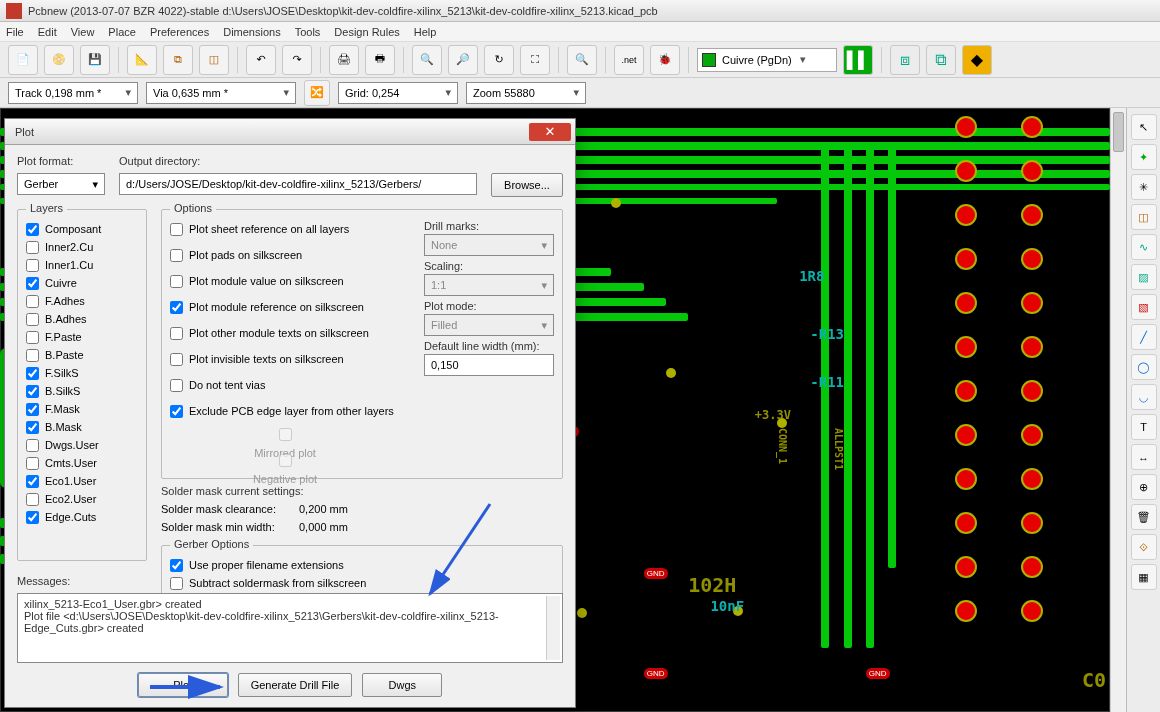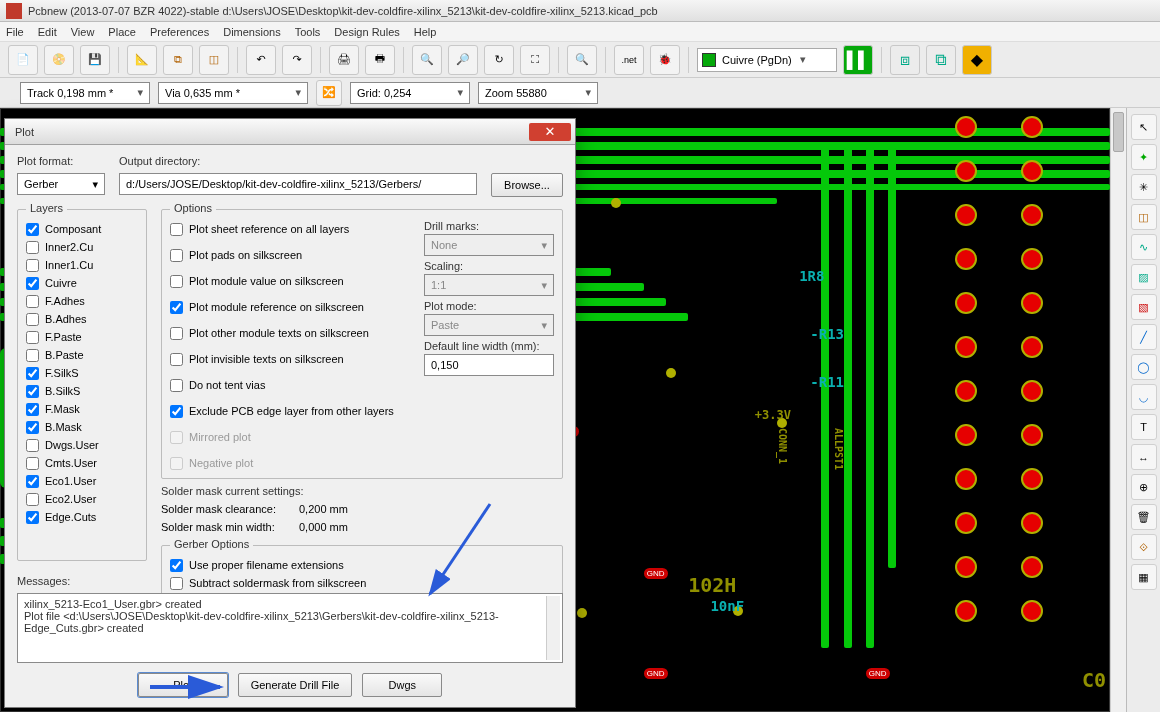--- a/index.html
+++ b/index.html
@@ -16,21 +16,21 @@
 
 
 .toolbar { height: 36px; background:#ececec; display:flex; align-items:center; padding:0 8px; gap:6px; border-bottom:1px solid #ccc; }
 .tbtn { width:30px; height:30px; border:1px solid #c8c8c8; background:#f3f3f3; border-radius:3px; display:flex; align-items:center; justify-content:center; }
 .tsep { width:1px; height:26px; background:#ccc; margin:0 2px; }
 .layer-sel { display:flex; align-items:center; height:24px; border:1px solid #aaa; background:#fff; padding:0 4px; gap:6px; }
 .layer-sel .swatch { width:14px; height:14px; background:#05a80a; border:1px solid #333; }
 .layer-sel .dd { width:10px; text-align:center; color:#555; }
 .bigbtn { width:30px; height:30px; border:1px solid #c8c8c8; border-radius:3px; display:flex; align-items:center; justify-content:center; font-size:16px; }
 
-.toolbar2 { height: 30px; background:#ececec; display:flex; align-items:center; padding:0 20px; gap:8px; border-bottom:1px solid #ccc; }
+.toolbar2 { height: 30px; background:#ececec; display:flex; align-items:center; padding:0 8px; gap:8px; border-bottom:1px solid #ccc; }
 .combo { height:22px; border:1px solid #8a8a8a; background:#fff; display:flex; align-items:center; padding:0 6px; gap:6px; }
 .combo .dd { margin-left:auto; color:#555; }
 
 
 .main { position:absolute; left:0; top:108px; right:0; bottom:0; display:flex; }
 .canvas { flex:1; background:#000; position:relative; overflow:hidden; }
 .right-tools { width:34px; background:#ececec; border-left:1px solid #bbb; display:flex; flex-direction:column; align-items:center; gap:4px; padding:6px 0; }
 .right-tools .rt { width:26px; height:26px; border:1px solid #d0d0d0; background:#f6f6f6; border-radius:3px; display:flex; align-items:center; justify-content:center; }
 .vscroll { width:16px; background:#f0f0f0; border-left:1px solid #ccc; position:relative; }
 .vscroll .thumb { position:absolute; left:2px; right:2px; top:4px; height:40px; background:#c8c8c8; border:1px solid #a8a8a8; border-radius:2px; }
@@ -52,21 +52,21 @@
 .row { display:flex; gap:14px; align-items:flex-start; }
 .lbl { color:#333; }
 .sel { height:22px; border:1px solid #8a8a8a; background:#fff; display:flex; align-items:center; padding:0 6px; }
 .txt { height:22px; border:1px solid #8a8a8a; background:#fff; padding:0 6px; display:flex; align-items:center; flex:1; overflow:hidden; white-space:nowrap; }
 .btn { height:24px; border:1px solid #8a8a8a; background:linear-gradient(#fafafa,#e5e5e5); border-radius:2px; padding:0 12px; display:flex; align-items:center; justify-content:center; min-width:72px; }
 .btn.def { box-shadow: 0 0 0 1px #5b8bd0; }
 .group { border:1px solid #bcbcbc; border-radius:2px; padding:10px 8px 8px 8px; position:relative; margin-top:6px; }
 .group .gt { position:absolute; left:8px; top:-8px; background:#f0f0f0; padding:0 4px; color:#333; }
 .cb { display:flex; align-items:center; gap:6px; height:18px; }
 .cb input { margin:0; }
-.cb.dis { color:#9a9a9a; }
+.cb.dis { color:#9a9a9a;flex-direction:column; }
 .msglist { border:1px solid #8a8a8a; background:#fff; height:70px; padding:4px 6px; overflow:auto; color:#333; position:relative; }
 .kvl { display:flex; gap:8px; }
 .kvl .k { width:130px; }
 .field { display:flex; flex-direction:column; gap:2px; }
 .field .sel { width:130px; }
 .field .txt { width:130px; flex:none; }
 
 
 .arrow { position:absolute; z-index:200; }
 .arrow svg { overflow:visible; }
@@ -447,21 +447,21 @@
               <div class="field">
                 <span class="lbl">Scaling:</span>
                 <div class="sel" style="background:#eee;color:#888">
                     <span>1:1</span>
                     <span class="dd" style="margin-left:auto">▾</span>
                   </div>
               </div>
               <div class="field">
                 <span class="lbl">Plot mode:</span>
                 <div class="sel" style="background:#eee;color:#888">
-                    <span>Paste</span>
+                    <span>Filled</span>
                     <span class="dd" style="margin-left:auto">▾</span>
                   </div>
               </div>
               <div class="field">
                 <span class="lbl">Default line width (mm):</span>
                 <div class="txt">
                     <span>0,150</span>
                   </div>
               </div>
             </div>

